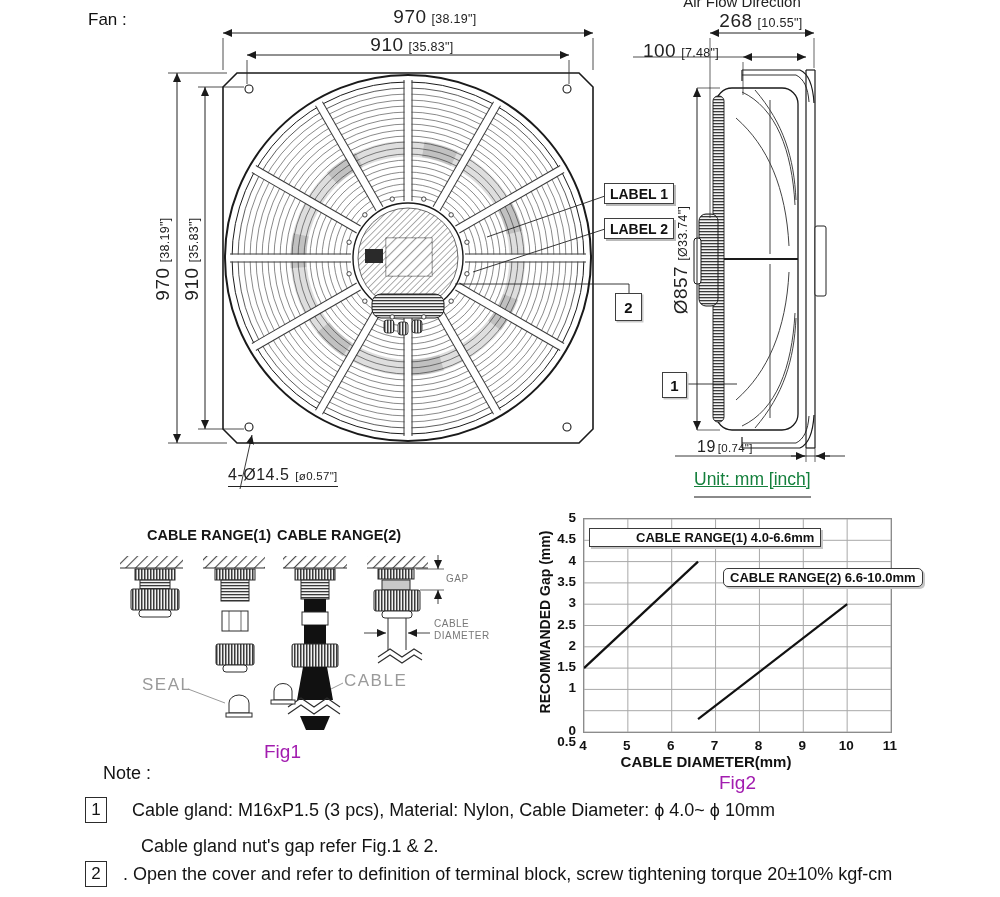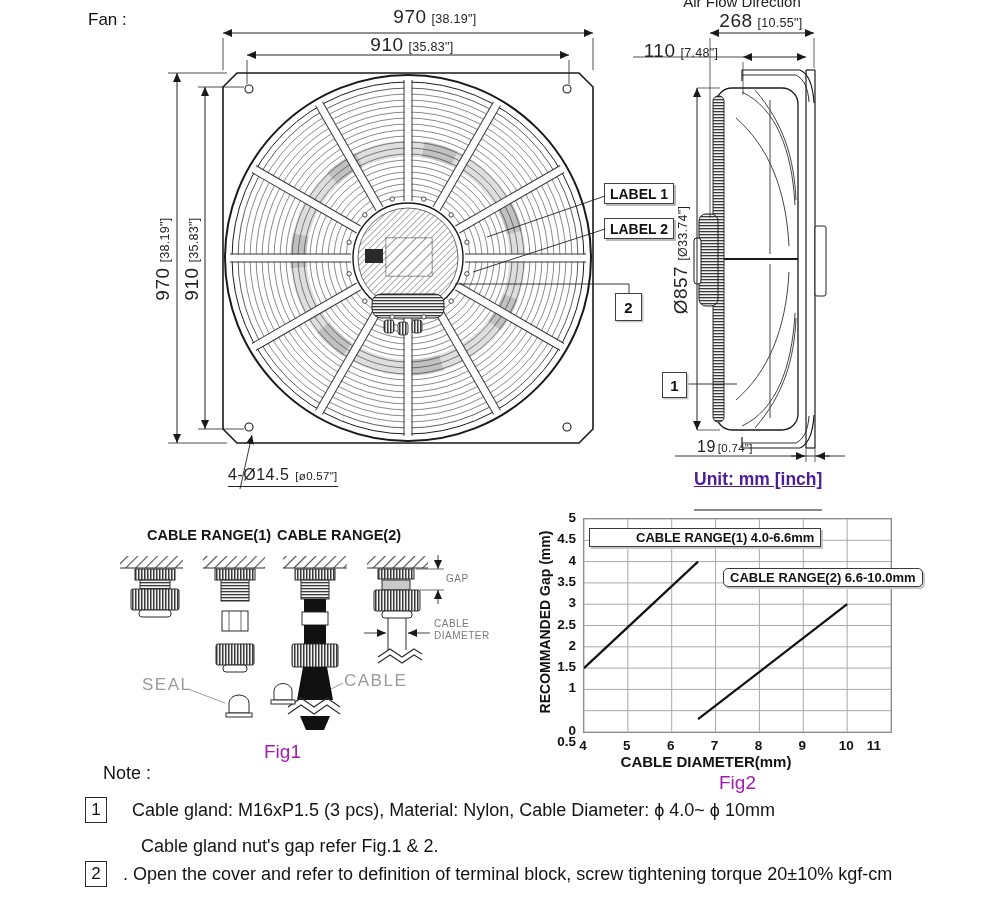--- a/index.html
+++ b/index.html
@@ -19,22 +19,22 @@
   .callout{position:absolute;background:#fff;border:1.5px solid #3f3f3f;
            box-shadow:1.5px 1.5px 0 #c9c9c9;display:flex;align-items:center;justify-content:center;
            font-weight:600;font-size:15px;color:#111;}
   .hdr{font-weight:bold;font-size:14.5px;color:#151515;}
   .gray{color:#9a9a9a;letter-spacing:1.5px;font-size:17px;}
   .tiny{color:#787878;font-size:10px;letter-spacing:.5px;}
   .fig{font-size:19px;color:#a21caf;}
   .notetxt{font-size:18px;color:#141414;margin-left:17px;}
   .notebox{position:absolute;width:20px;height:24px;border:1.6px solid #2c2c2c;background:#fff;
            display:flex;align-items:center;justify-content:center;font-size:17px;color:#141414;}
-  #unit-label{font-size:17.5px;font-weight:700;text-decoration:underline;
-              border-bottom:2px solid #8a8a8a;padding-bottom:19px;color:#4c1d95;}
+  #unit-label{font-size:17.5px;font-weight:400;text-decoration:underline;
+              border-bottom:2px solid #8a8a8a;padding-bottom:6px;color:#15803d;}
   
   #plot{position:absolute;left:583px;top:518px;width:307px;height:213px;
         border:1.5px solid #8c8c8c;box-sizing:content-box;background:#fff;}
   #plot svg{position:absolute;left:0;top:0;}
   .grid{stroke:#a8a8a8;stroke-width:1;}
   .series{stroke:#111;stroke-width:2.2;fill:none;}
   #xticks{position:absolute;left:583px;top:738px;width:320px;height:20px;}
   #xticks div{position:absolute;width:30px;text-align:center;font-weight:bold;font-size:13.5px;color:#111;}
   #yticks{position:absolute;left:528px;top:518px;width:48px;height:220px;}
   #yticks div{position:absolute;right:0;text-align:right;font-weight:bold;font-size:13.5px;color:#111;}
@@ -383,21 +383,21 @@
     <span class="mm">910</span><span class="in">[35.83"]</span>
   </div>
   <div class="t dimtext small" style="left:228px;top:466px;border-bottom:1.5px solid #222;padding-bottom:2px;">
     <span class="mm">4-Ø14.5</span><span class="in" style="margin-left:6px;">[ø0.57"]</span>
   </div>
 
   <div class="t dimtext ctr" style="left:676px;top:10px;width:170px;">
     <span class="mm">268</span><span class="in">[10.55"]</span>
   </div>
   <div class="t dimtext ctr" style="left:596px;top:40px;width:170px;">
-    <span class="mm">110</span><span class="in">[7.48"]</span>
+    <span class="mm">100</span><span class="in">[7.48"]</span>
   </div>
   <div class="t dimtext ctr rot" style="left:596px;top:249px;width:170px;">
     <span class="mm">Ø857</span><span class="in">[Ø33.74"]</span>
   </div>
   <div class="t dimtext small" style="left:697px;top:438px;">
     <span class="mm">19</span><span class="in">[0.74"]</span>
   </div>
   <div class="t" id="unit-label" style="left:694px;top:469px;">Unit: mm [inch]</div>
 
   <div class="boxlabel" style="left:604px;top:183px;width:68px;height:19px;">LABEL 1</div>
@@ -440,21 +440,21 @@
       </svg>
     </div>
   <div id="xticks">
       <div style="left: -15px;">4</div>
       <div style="left: 28.8571px;">5</div>
       <div style="left: 72.7143px;">6</div>
       <div style="left: 116.571px;">7</div>
       <div style="left: 160.429px;">8</div>
       <div style="left: 204.286px;">9</div>
       <div style="left: 248.143px;">10</div>
-      <div style="left: 276px; text-align: center;">11</div>
+      <div style="left: 292px; text-align: center;">11</div>
     </div>
   <div id="yticks">
       <div style="top: 205px;">0</div>
       <div style="top: 183.7px; margin-top: 32px;">0.5</div>
       <div style="top: 162.4px;">1</div>
       <div style="top: 141.1px;">1.5</div>
       <div style="top: 119.8px;">2</div>
       <div style="top: 98.5px;">2.5</div>
       <div style="top: 77.2px;">3</div>
       <div style="top: 55.9px;">3.5</div>

